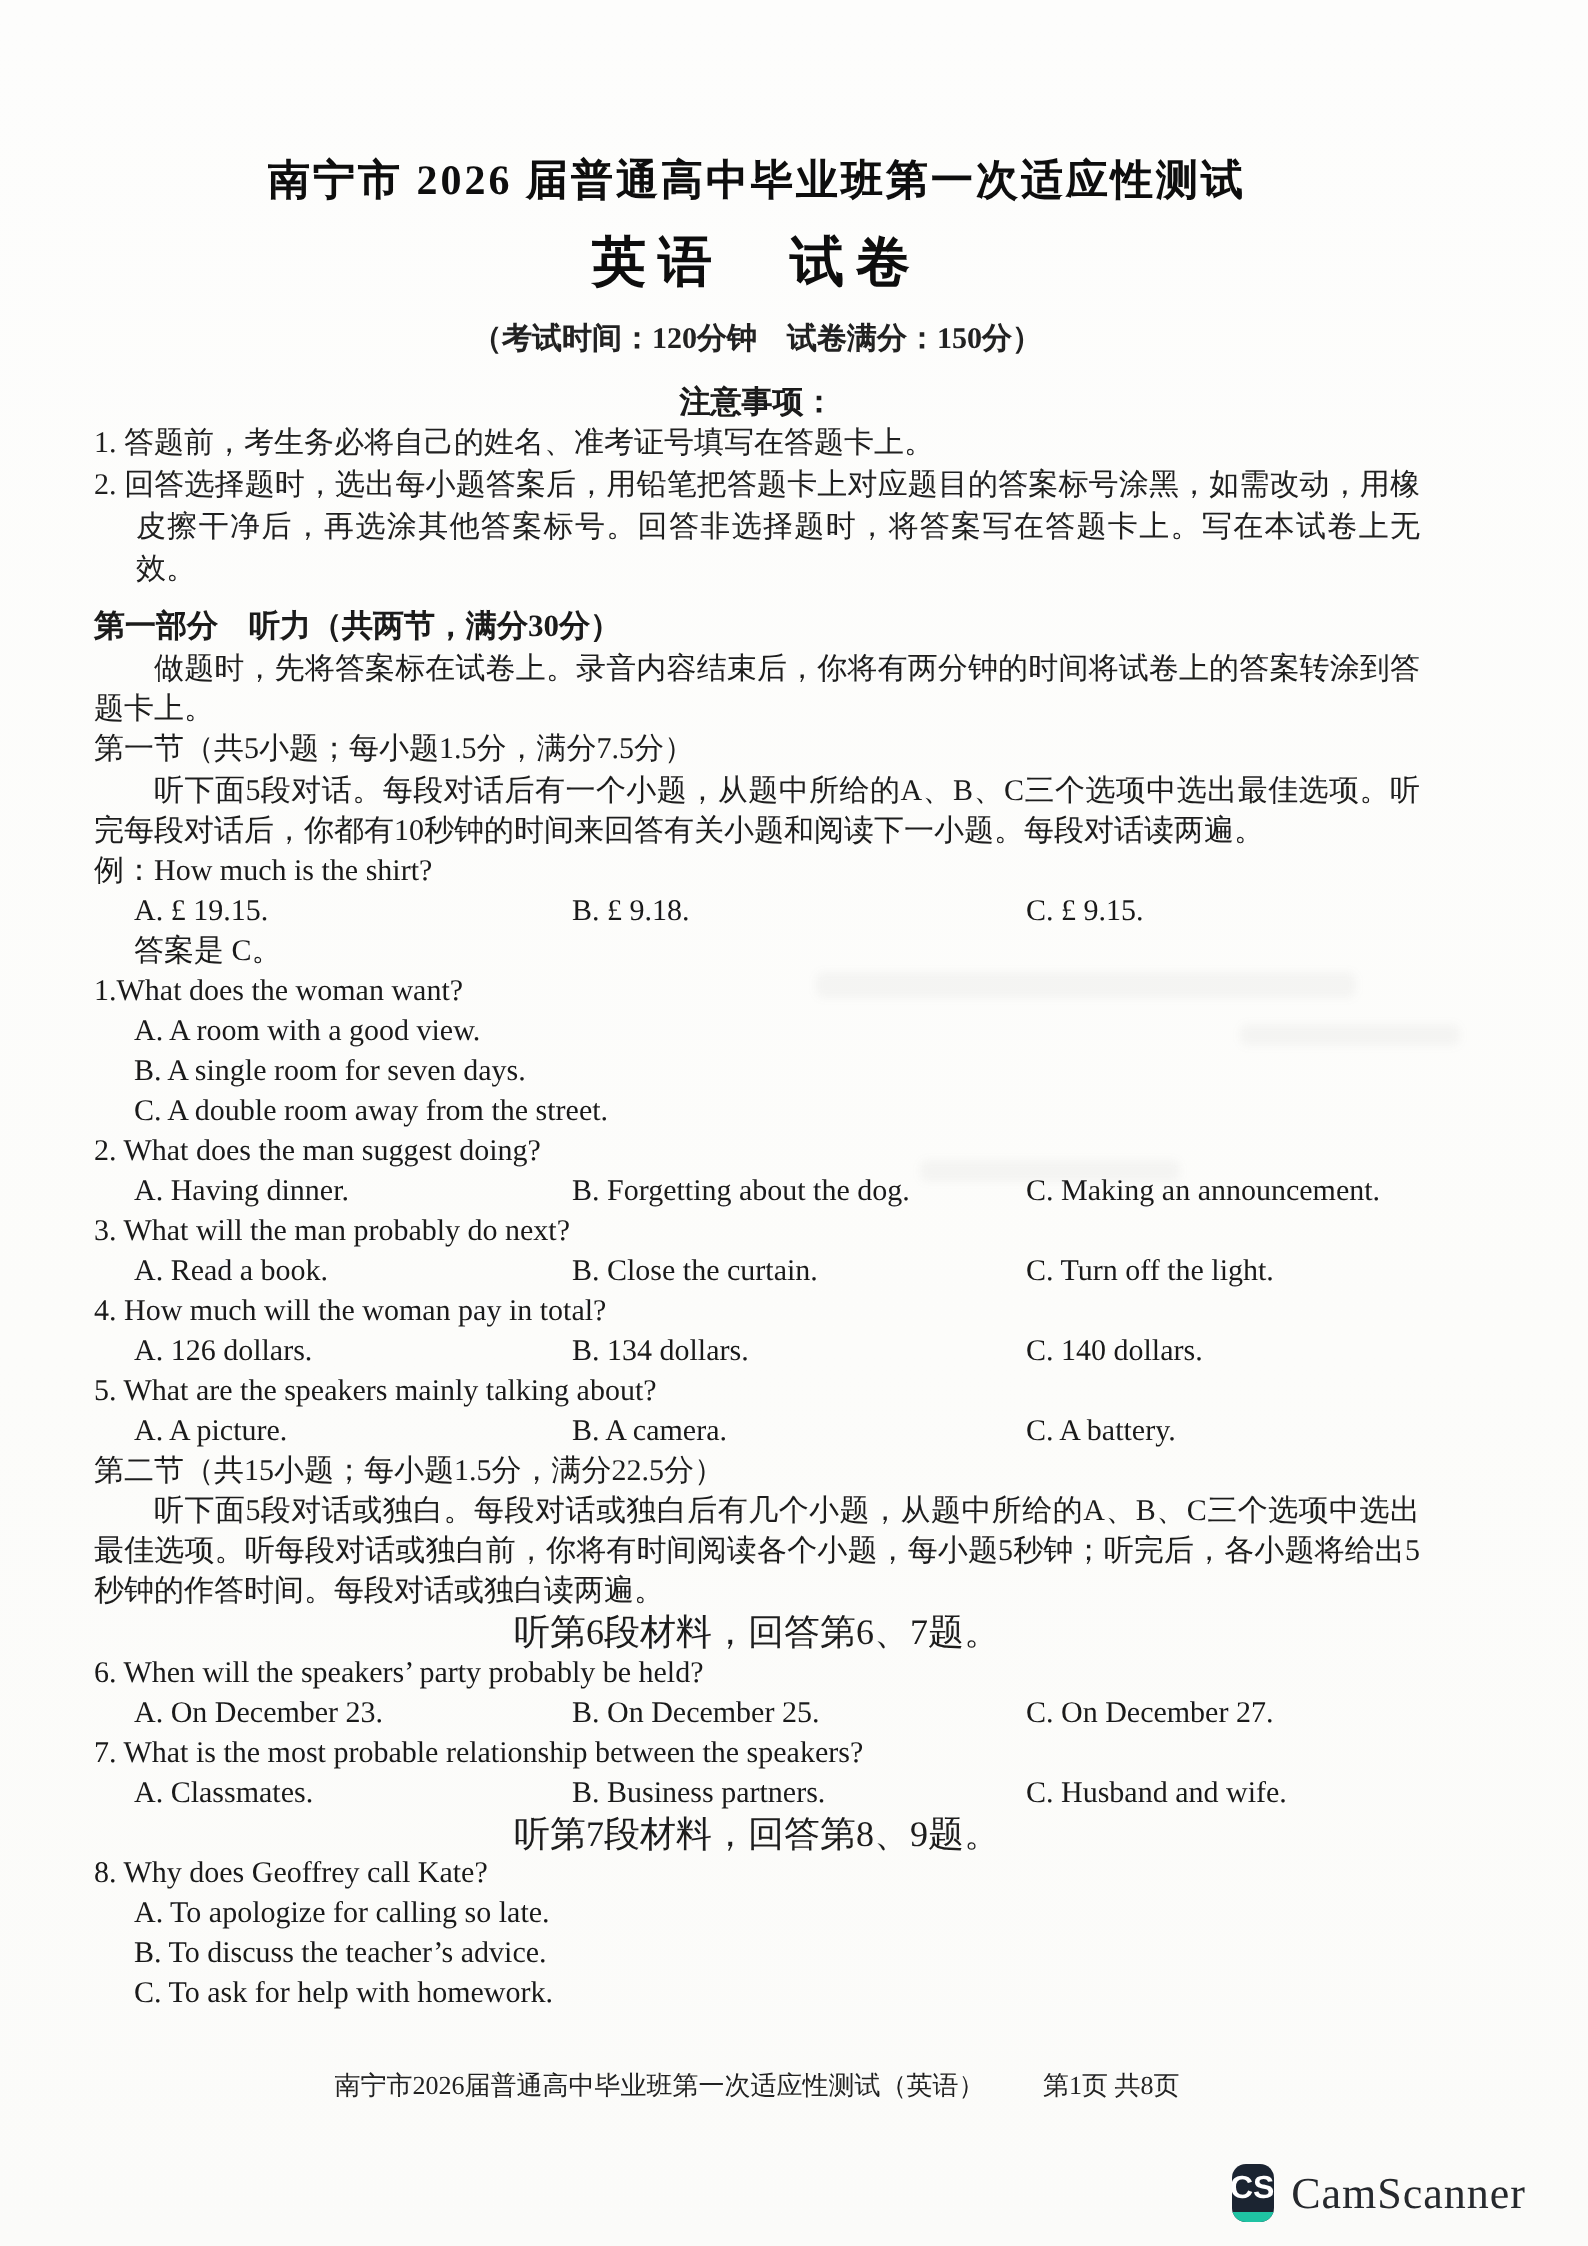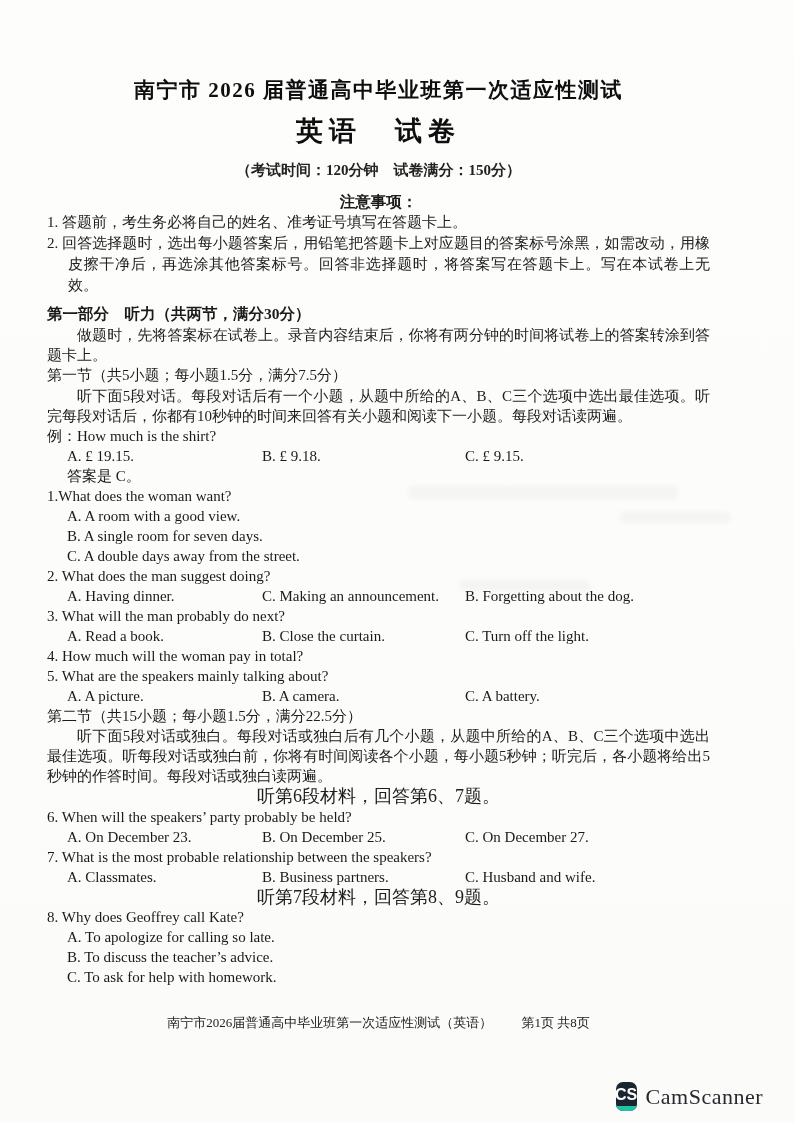--- a/index.html
+++ b/index.html
@@ -38,21 +38,21 @@
   .para {
     font-size:15px; line-height:20px; text-align:justify;
     text-indent:2em; color:#1d1d1d;
   }
   .sec-heading { font-size:15px; line-height:20.5px; color:#1d1d1d; }
   .line { font-size:15px; line-height:20px; color:#1a1a1a; }
   .material { font-size:18px; line-height:20.5px; color:#1d1d1d;text-align:center; }
 
   .opt-row {
     display:grid; grid-template-columns:195px 203px 1fr;
-    padding-left:20px; font-size:15px; line-height:20px; color:#1a1a1a;
+    padding-left:20px; font-size:15px; line-height:20px; color:#1a1a1a;gap:24px;
   }
   .opt-stack { padding-left:20px; font-size:15px; line-height:20px; color:#1a1a1a; }
 
   .page-footer {
     margin-top:27px; text-align:center; font-size:13px; color:#222;
     line-height:18px;
   }
   .page-footer .pf-right { margin-left:26px; }
 
   
@@ -107,37 +107,42 @@
     <div class="opt-row">
       <span>A. £ 19.15.</span>
       <span>B. £ 9.18.</span>
       <span>C. £ 9.15.</span>
     </div>
     <div class="opt-stack">答案是 C。</div>
 
     <div class="line">1.What does the woman want?</div>
     <div class="opt-stack">A. A room with a good view.</div>
     <div class="opt-stack">B. A single room for seven days.</div>
-    <div class="opt-stack">C. A double days away from the street.</div>
+    <div class="opt-stack">C. A double room away from the street.</div>
 
     <div class="line">2. What does the man suggest doing?</div>
     <div class="opt-row">
       <span>A. Having dinner.</span>
+      <span>B. Forgetting about the dog.</span>
       <span>C. Making an announcement.</span>
-      <span>B. Forgetting about the dog.</span>
     </div>
 
     <div class="line">3. What will the man probably do next?</div>
     <div class="opt-row">
       <span>A. Read a book.</span>
       <span>B. Close the curtain.</span>
       <span>C. Turn off the light.</span>
     </div>
 
     <div class="line">4. How much will the woman pay in total?</div>
+    <div class="opt-row">
+      <span>A. 126 dollars.</span>
+      <span>B. 134 dollars.</span>
+      <span>C. 140 dollars.</span>
+    </div>
 
     <div class="line">5. What are the speakers mainly talking about?</div>
     <div class="opt-row">
       <span>A. A picture.</span>
       <span>B. A camera.</span>
       <span>C. A battery.</span>
     </div>
 
     <div class="sec-heading">第二节（共15小题；每小题1.5分，满分22.5分）</div>
     <div class="para">听下面5段对话或独白。每段对话或独白后有几个小题，从题中所给的A、B、C三个选项中选出最佳选项。听每段对话或独白前，你将有时间阅读各个小题，每小题5秒钟；听完后，各小题将给出5秒钟的作答时间。每段对话或独白读两遍。</div>

